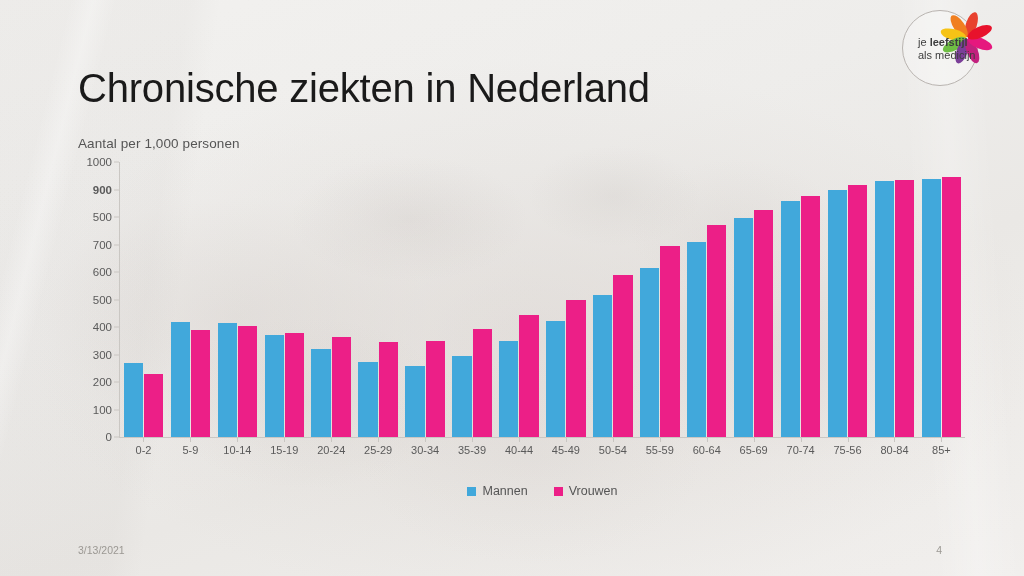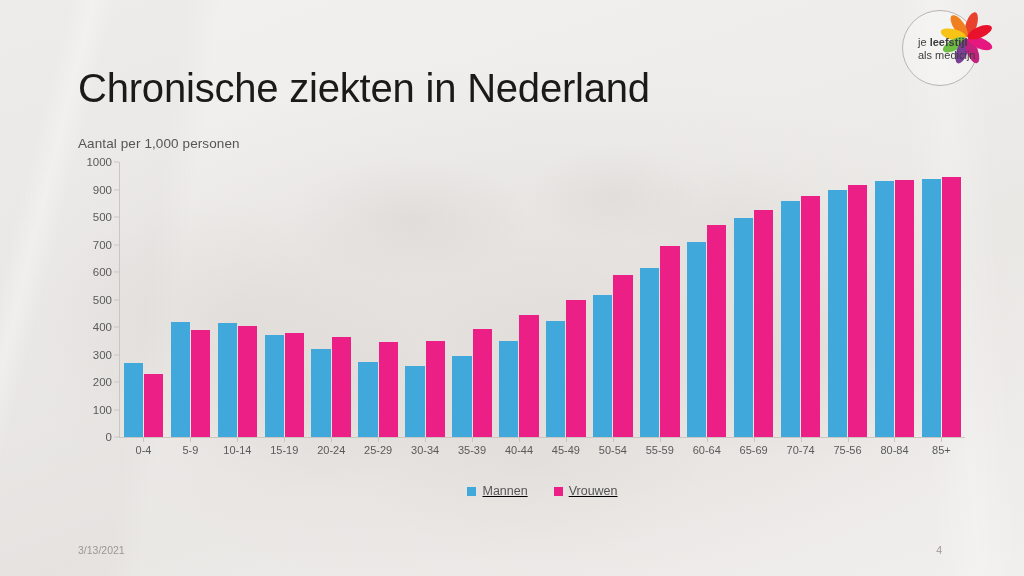--- a/index.html
+++ b/index.html
@@ -94,21 +94,21 @@
   #xlabels { position: absolute; left: 42px; top: 282px; width: 845px; display: flex; }
   .xlab { flex: 1 1 0; text-align: center; font-size: 11px; color: #5a5a5a; }
 
   #xaxis-title {
     position: absolute; left: 42px; top: 300px; width: 845px;
     text-align: center; font-size: 12.5px; color: #555;
   }
 
   #legend {
     position: absolute; left: 42px; top: 322px; width: 845px;
-    display: flex; justify-content: center; gap: 26px; align-items: center; text-decoration: underline;
+    display: flex; justify-content: center; gap: 26px; align-items: center;
   }
   .leg { display: flex; align-items: center; gap: 6px; font-size: 12.5px; color: #555; }
   .swatch { width: 9px; height: 9px; display: inline-block; }
   .swatch.m { background: #41A8DB; }
   .swatch.v { background: #EC1F87; }
 
   
   #footer { position: absolute; left: 0; bottom: 12px; width: 1024px; height: 20px; }
   #footer-date { position: absolute; left: 78px; top: 0; font-size: 10.5px; color: #9b9893; }
   #footer-center { position: absolute; left: 0; top: 0; width: 1024px; text-align: center; font-size: 10px; color: #a6a39e; }
@@ -150,21 +150,21 @@
       <div id="ylabels">
           <div class="ylab" style="top: 275px;">0</div>
           <div class="ylab" style="top: 247.5px;">100</div>
           <div class="ylab" style="top: 220px; text-align: right;">200</div>
           <div class="ylab" style="top: 192.5px;">300</div>
           <div class="ylab" style="top: 165px;">400</div>
           <div class="ylab" style="top: 137.5px;">500</div>
           <div class="ylab" style="top: 110px;">600</div>
           <div class="ylab" style="top: 82.5px;">700</div>
           <div class="ylab" style="top: 55px;">500</div>
-          <div class="ylab" style="top: 27.5px;">900</div>
+          <div class="ylab" style="top: 27.5px; font-weight: bold;">900</div>
           <div class="ylab" style="top: 0px;">1000</div>
         </div>
       <div id="yaxis-line"></div>
       <div id="xaxis-line"></div>
       <div id="bars">
           <div class="group">
             <div class="bar m" title="Mannen 0-4: 270" style="height: 74.25px; background: rgb(65, 168, 219);"></div>
             <div class="bar v" title="Vrouwen 0-4: 230" style="height: 63.25px; background: rgb(236, 31, 135);"></div>
             <div class="xtick"></div>
           </div>
@@ -248,21 +248,21 @@
             <div class="bar v" title="Vrouwen 80-84: 935" style="height: 257.125px; background: rgb(236, 31, 135);"></div>
             <div class="xtick"></div>
           </div>
           <div class="group">
             <div class="bar m" title="Mannen 85+: 940" style="height: 258.5px; background: rgb(65, 168, 219);"></div>
             <div class="bar v" title="Vrouwen 85+: 947" style="height: 260.425px; background: rgb(236, 31, 135);"></div>
             <div class="xtick"></div>
           </div>
         </div>
       <div id="xlabels">
-          <div class="xlab">0-4</div>
+          <div class="xlab">0-2</div>
           <div class="xlab">5-9</div>
           <div class="xlab">10-14</div>
           <div class="xlab">15-19</div>
           <div class="xlab">20-24</div>
           <div class="xlab">25-29</div>
           <div class="xlab">30-34</div>
           <div class="xlab">35-39</div>
           <div class="xlab">40-44</div>
           <div class="xlab">45-49</div>
           <div class="xlab">50-54</div>

